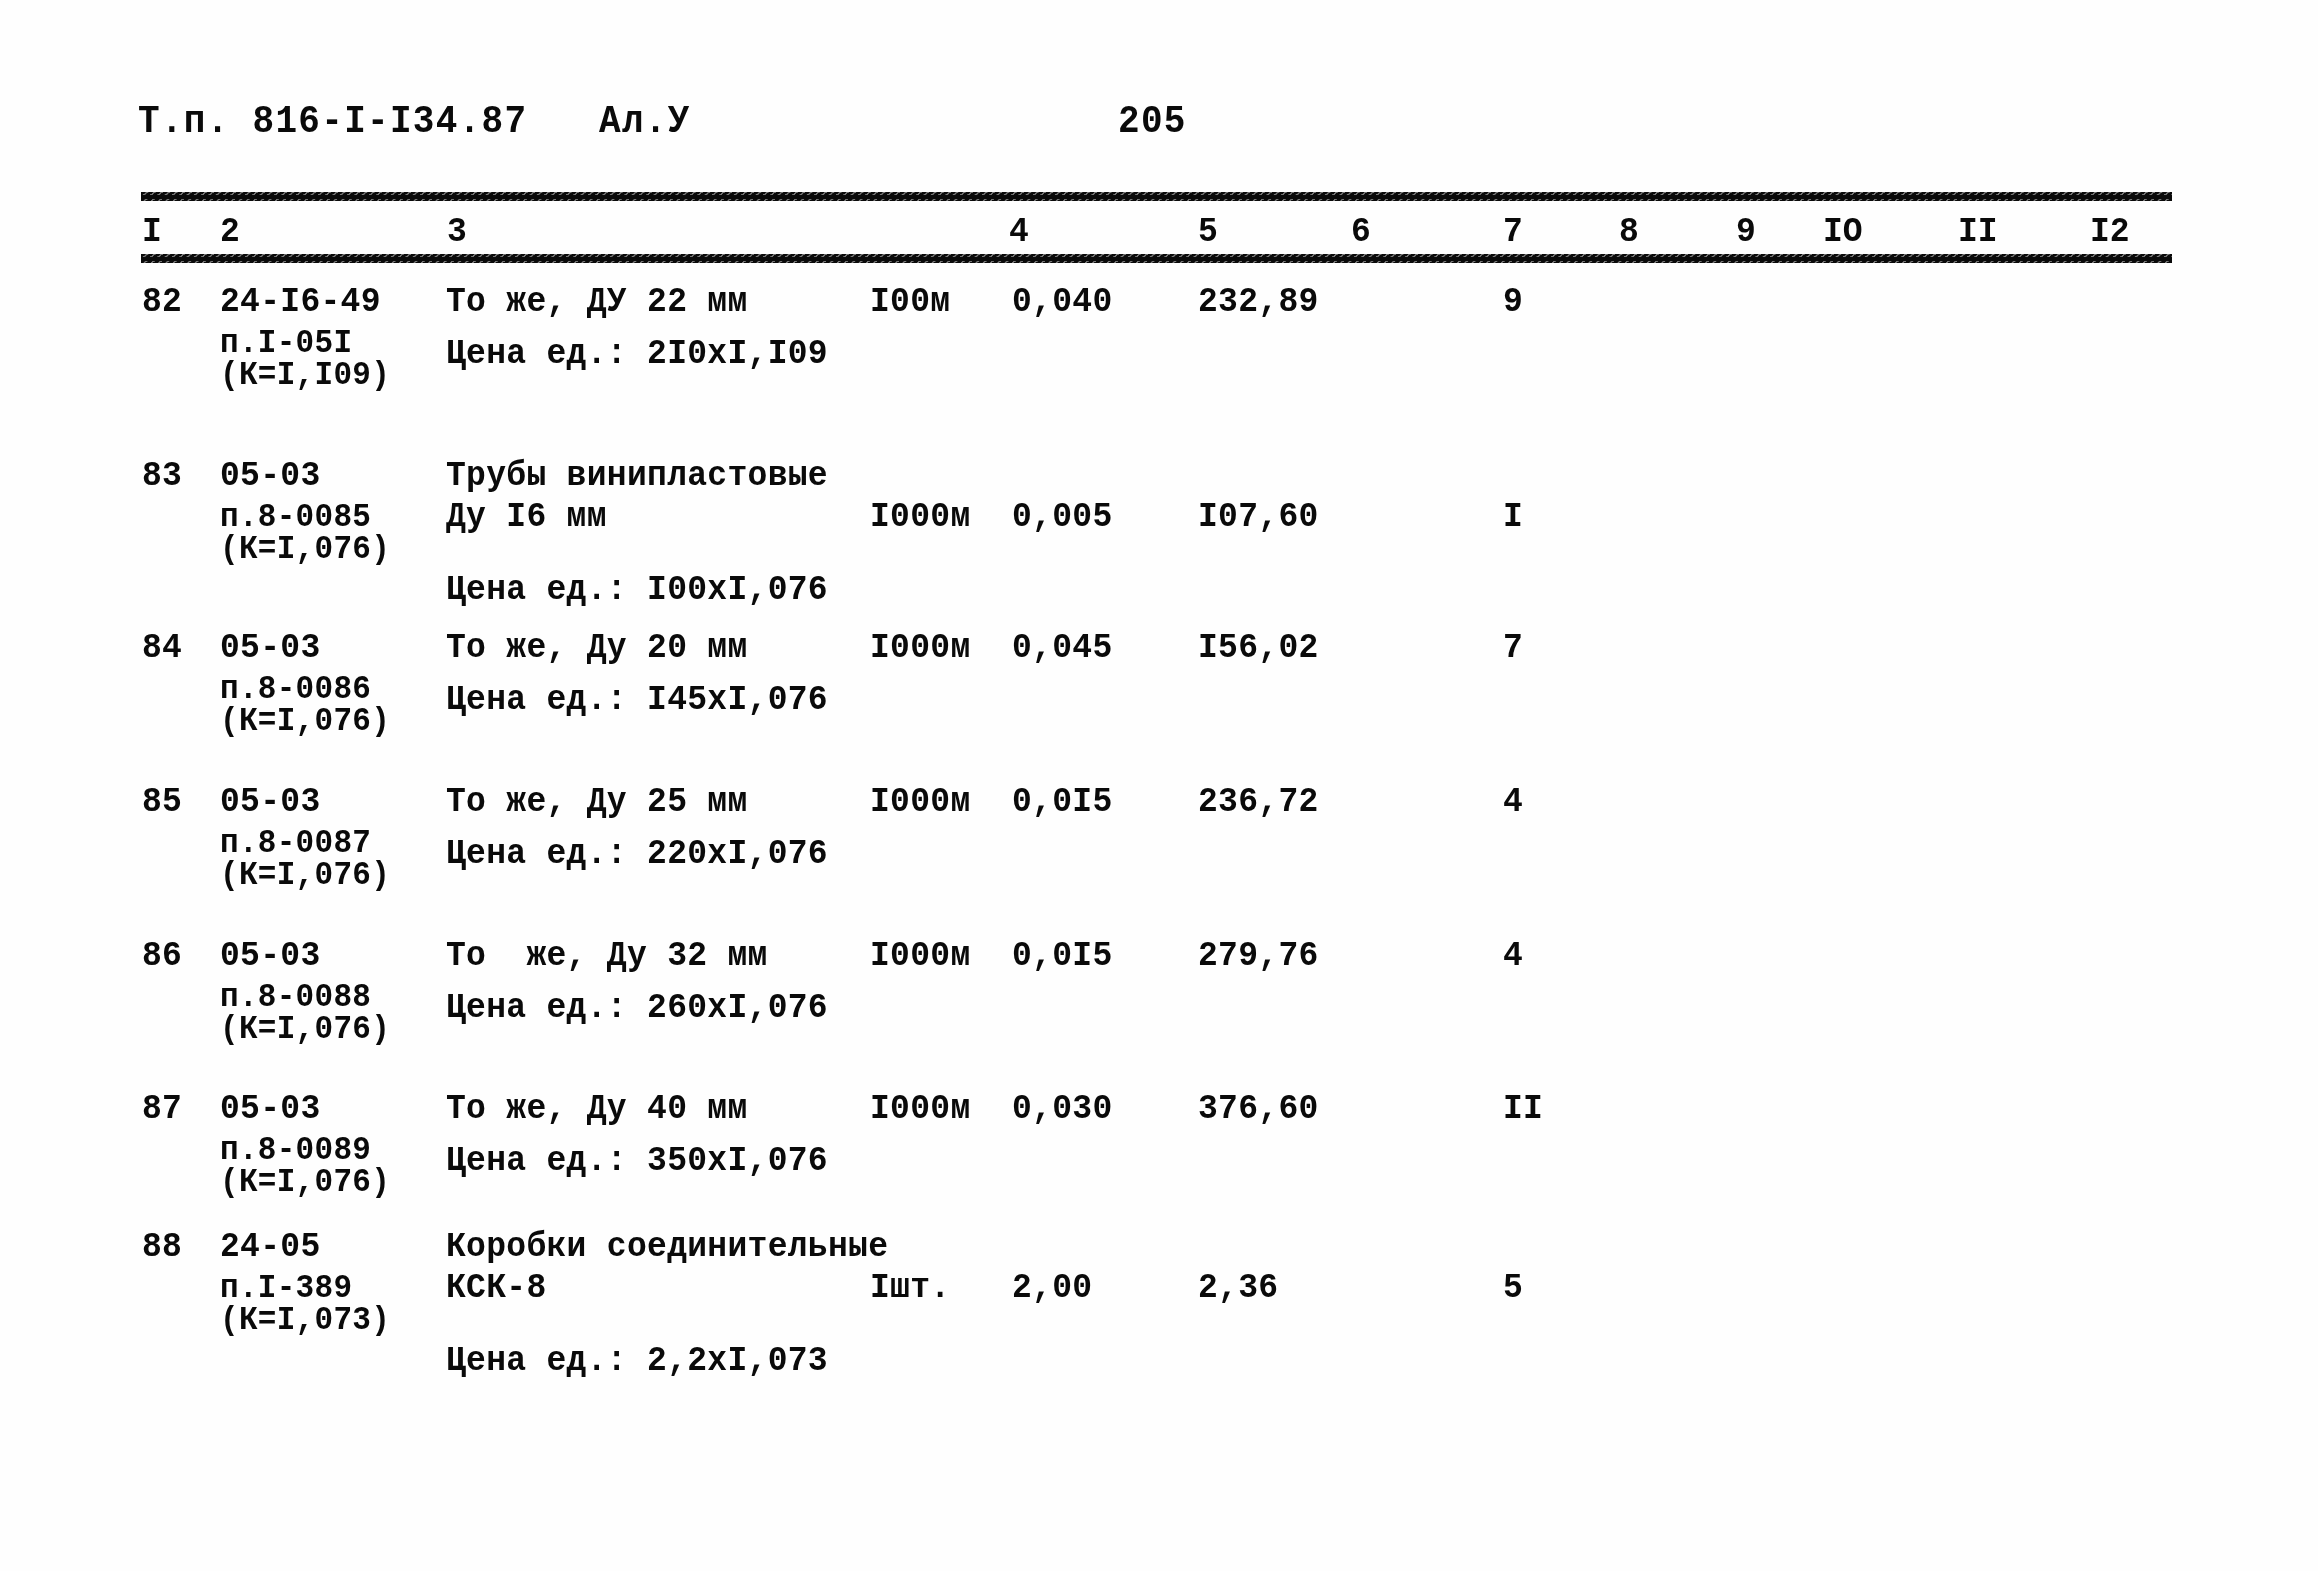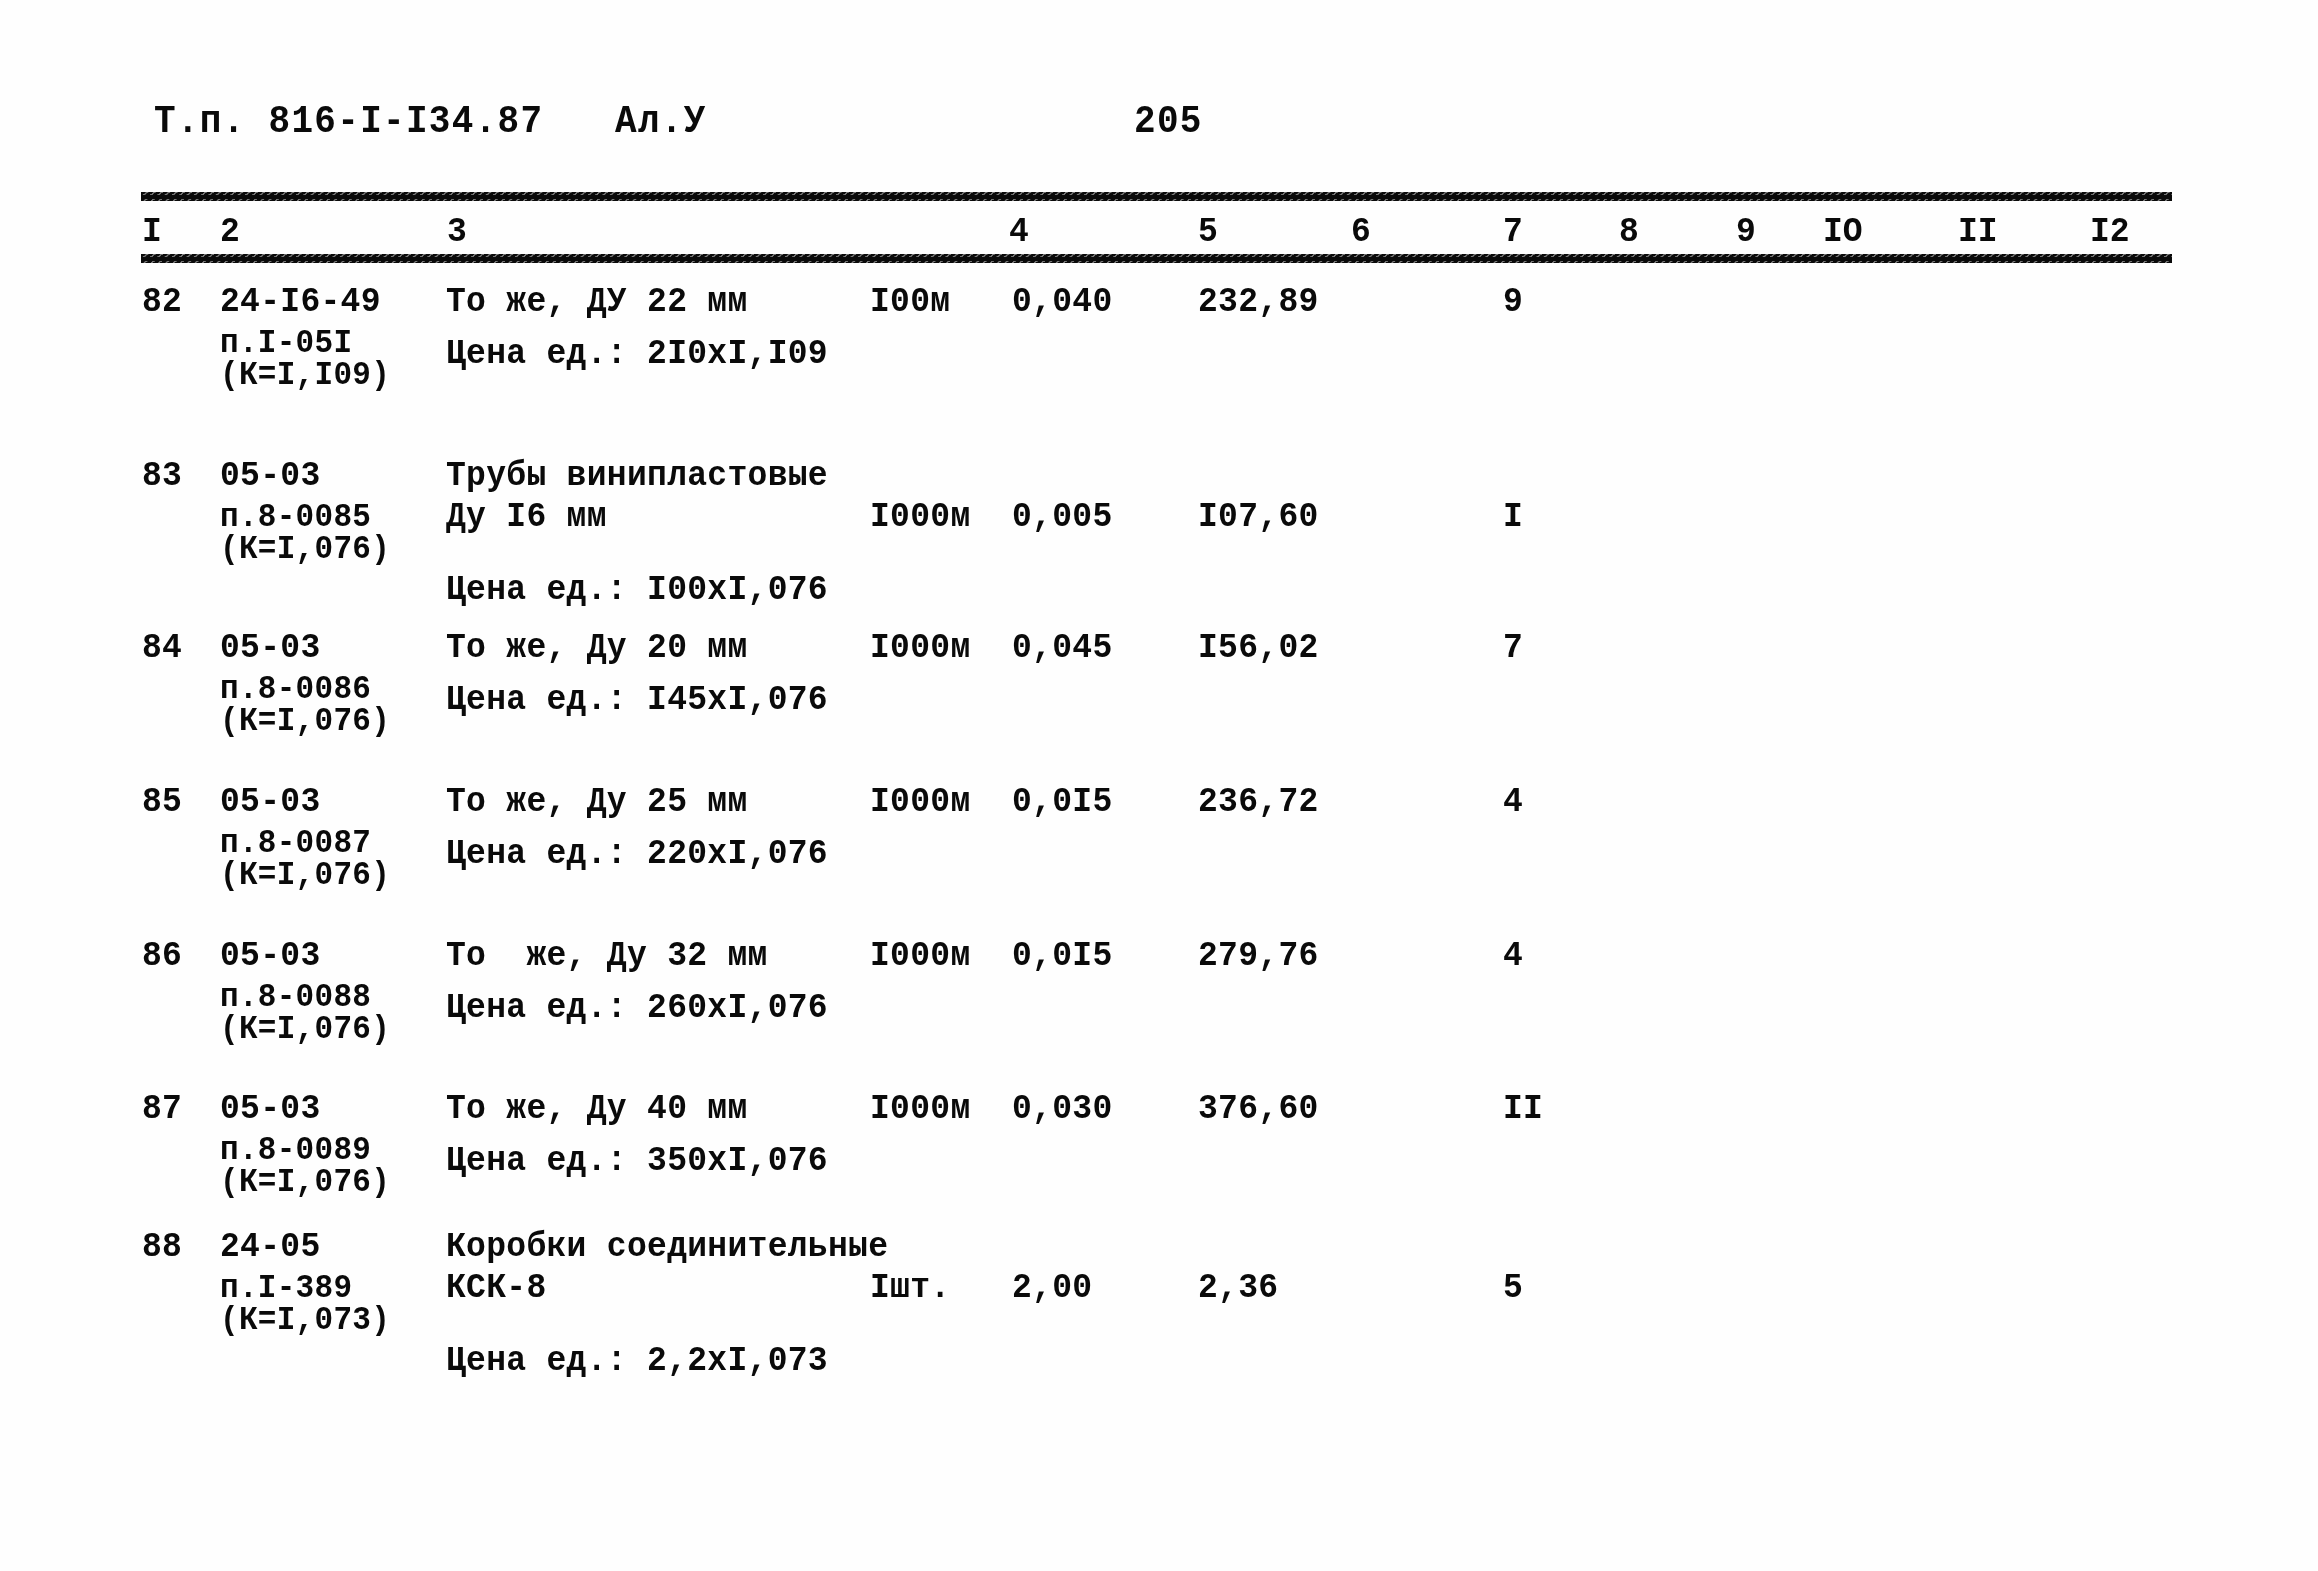--- a/index.html
+++ b/index.html
@@ -22,21 +22,21 @@
     position: absolute;
     left: 0; top: 0;
     width: 2319px;
     height: 1572px;
     background: #fefefe;
   }
 
   
   #doc-header {
     position: absolute;
-    left: 16px; top: 100px;
+    left: 0; top: 100px;
     width: 2297px;
     height: 47px;
   }
   .hdr-text {
     position: absolute;
     font-size: 36px;
     font-weight: 700;
     letter-spacing: 1.3px;
     white-space: pre;
     line-height: 41px;

